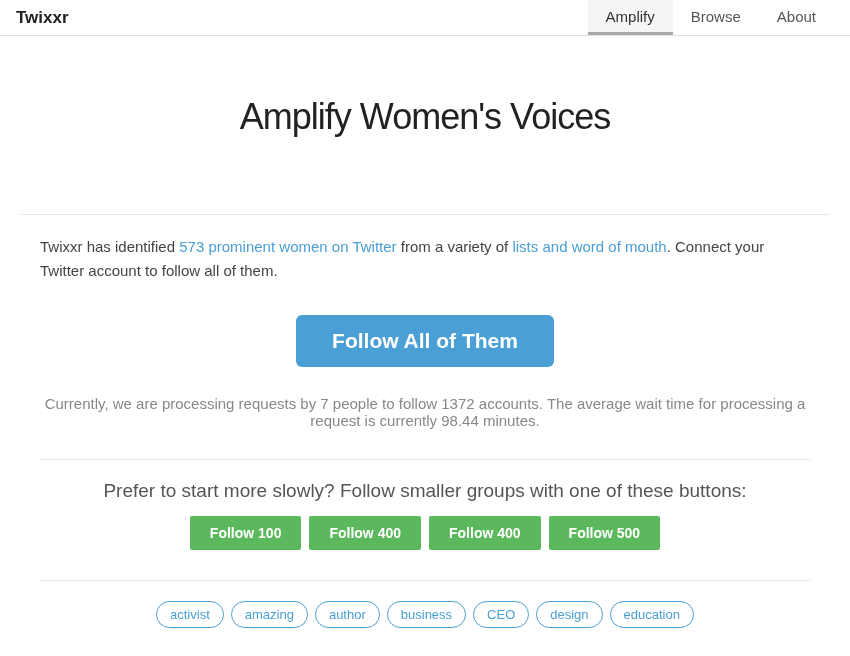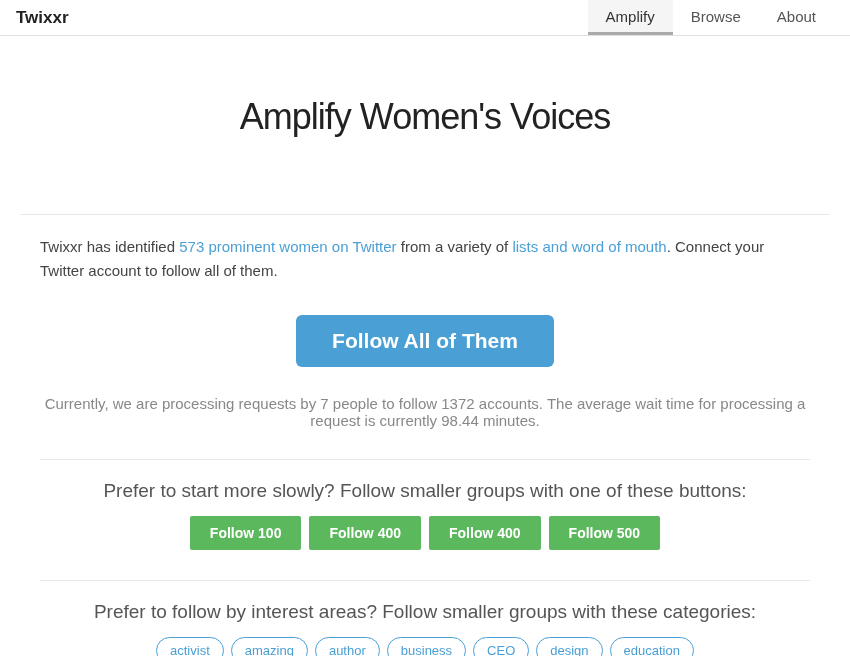--- a/index.html
+++ b/index.html
@@ -204,21 +204,20 @@
     <div class="follow-buttons-row">
       <button class="follow-btn">Follow 100</button>
       <button class="follow-btn">Follow 400</button>
       <button class="follow-btn">Follow 400</button>
       <button class="follow-btn">Follow 500</button>
     </div>
 
     <hr class="section-divider">
 
     <section class="categories-section">
-      <p class="section-title">Prefer to follow by interest areas? Follow smaller groups with these categories:</p>
       <div id="categories-container">
           <div class="categories-row">
             <span class="category-tag">activist</span>
             <span class="category-tag">amazing</span>
             <span class="category-tag">author</span>
             <span class="category-tag">business</span>
             <span class="category-tag">CEO</span>
             <span class="category-tag">design</span>
             <span class="category-tag">education</span>
           </div>

